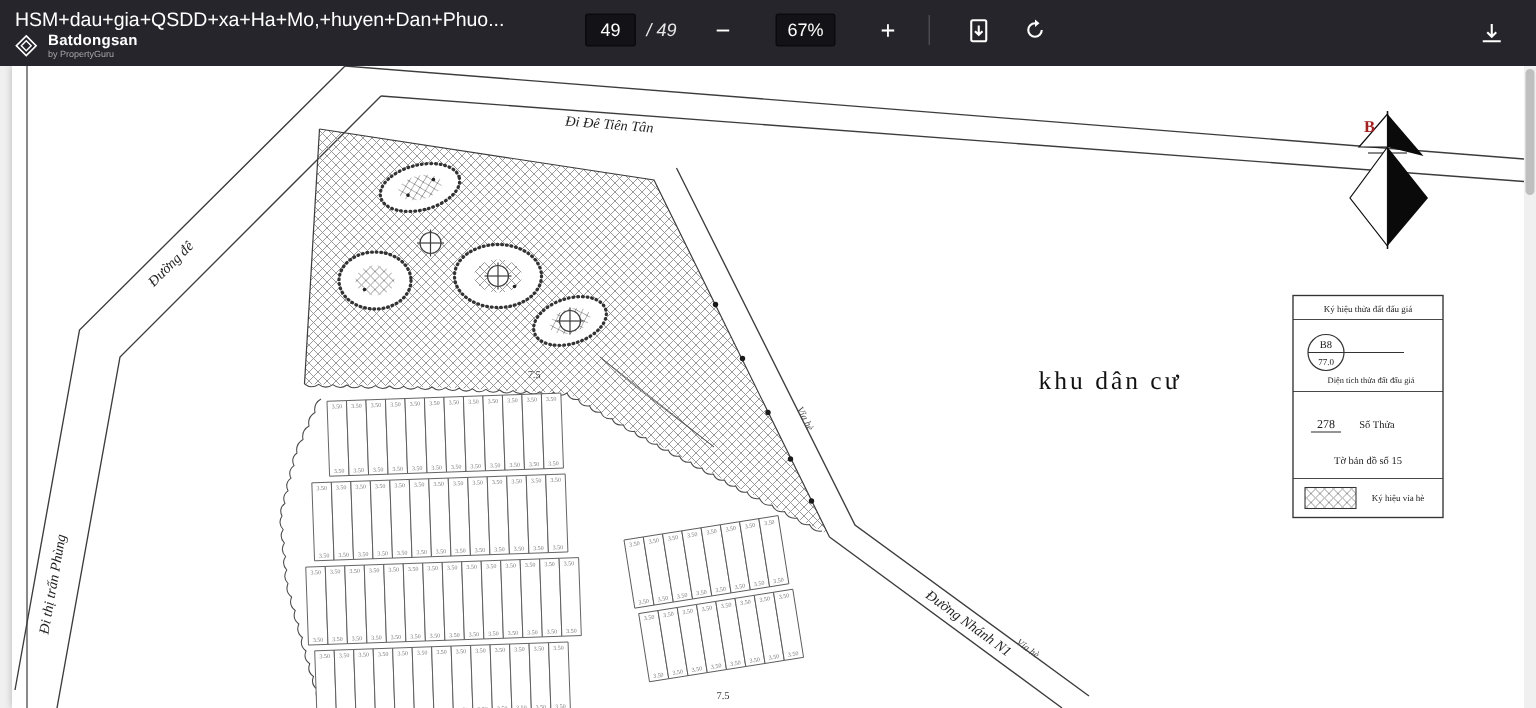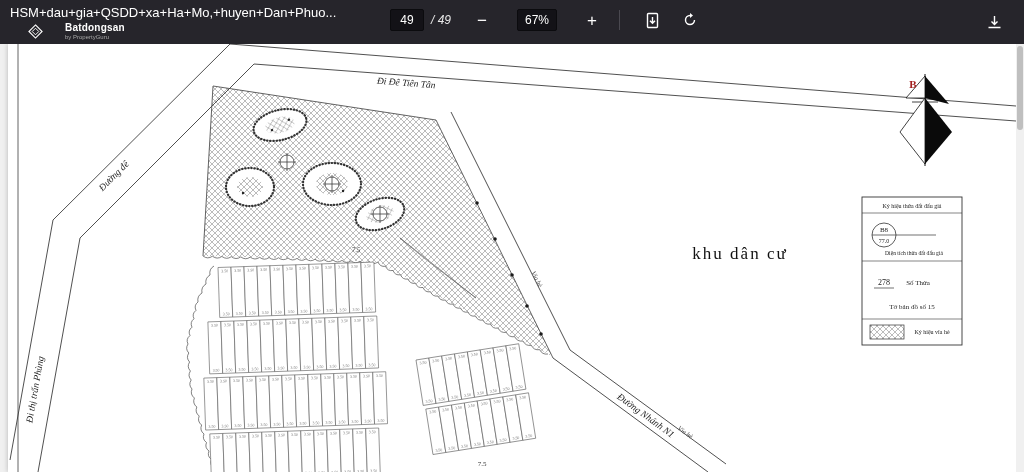--- a/index.html
+++ b/index.html
@@ -1,20 +1,20 @@
 <!DOCTYPE html>
 <html><head>
 <meta charset="utf-8">
 <style>
   html,body{margin:0;padding:0;width:1024px;height:472px;overflow:hidden;background:#e9e9e9;
             font-family:"Liberation Sans","DejaVu Sans",sans-serif;}
   
   .toolbar{position:absolute;top:0;left:0;right:0;height:44px;background:#26252b;z-index:10;}
   .doc-title{position:absolute;left:10px;top:5px;font-weight:normal;font-size:13px;color:#fff;white-space:nowrap;}
-  .brand{position:absolute;left:28px;top:23px;display:flex;align-items:center;gap:22px;color:#fff;}
+  .brand{position:absolute;left:10px;top:23px;display:flex;gap:7px;color:#fff;}
   .brand-text{display:flex;flex-direction:column;line-height:1;}
   .brand-name{font-size:10px;font-weight:bold;letter-spacing:.2px;}
   .brand-by{font-size:6px;color:#a7a7a7;margin-top:1px;}
   .controls{position:absolute;left:390px;top:0;height:40px;display:flex;align-items:center;color:#fff;}
   .valbox{background:#131217;border:1px solid #0b0b0e;border-radius:2px;color:#fff;
           font-size:12px;padding:3px 7px;text-align:center;}
   .page-box{min-width:18px;}
   .page-total{font-size:12px;margin:0 18px 0 7px;color:#e8e8e8;font-style:italic;}
   .tbtn{background:none;border:none;color:#fff;font-size:17px;line-height:1;padding:2px 8px;cursor:pointer;}
   .sep{width:1px;height:20px;background:#4a4950;margin:0 14px;}

